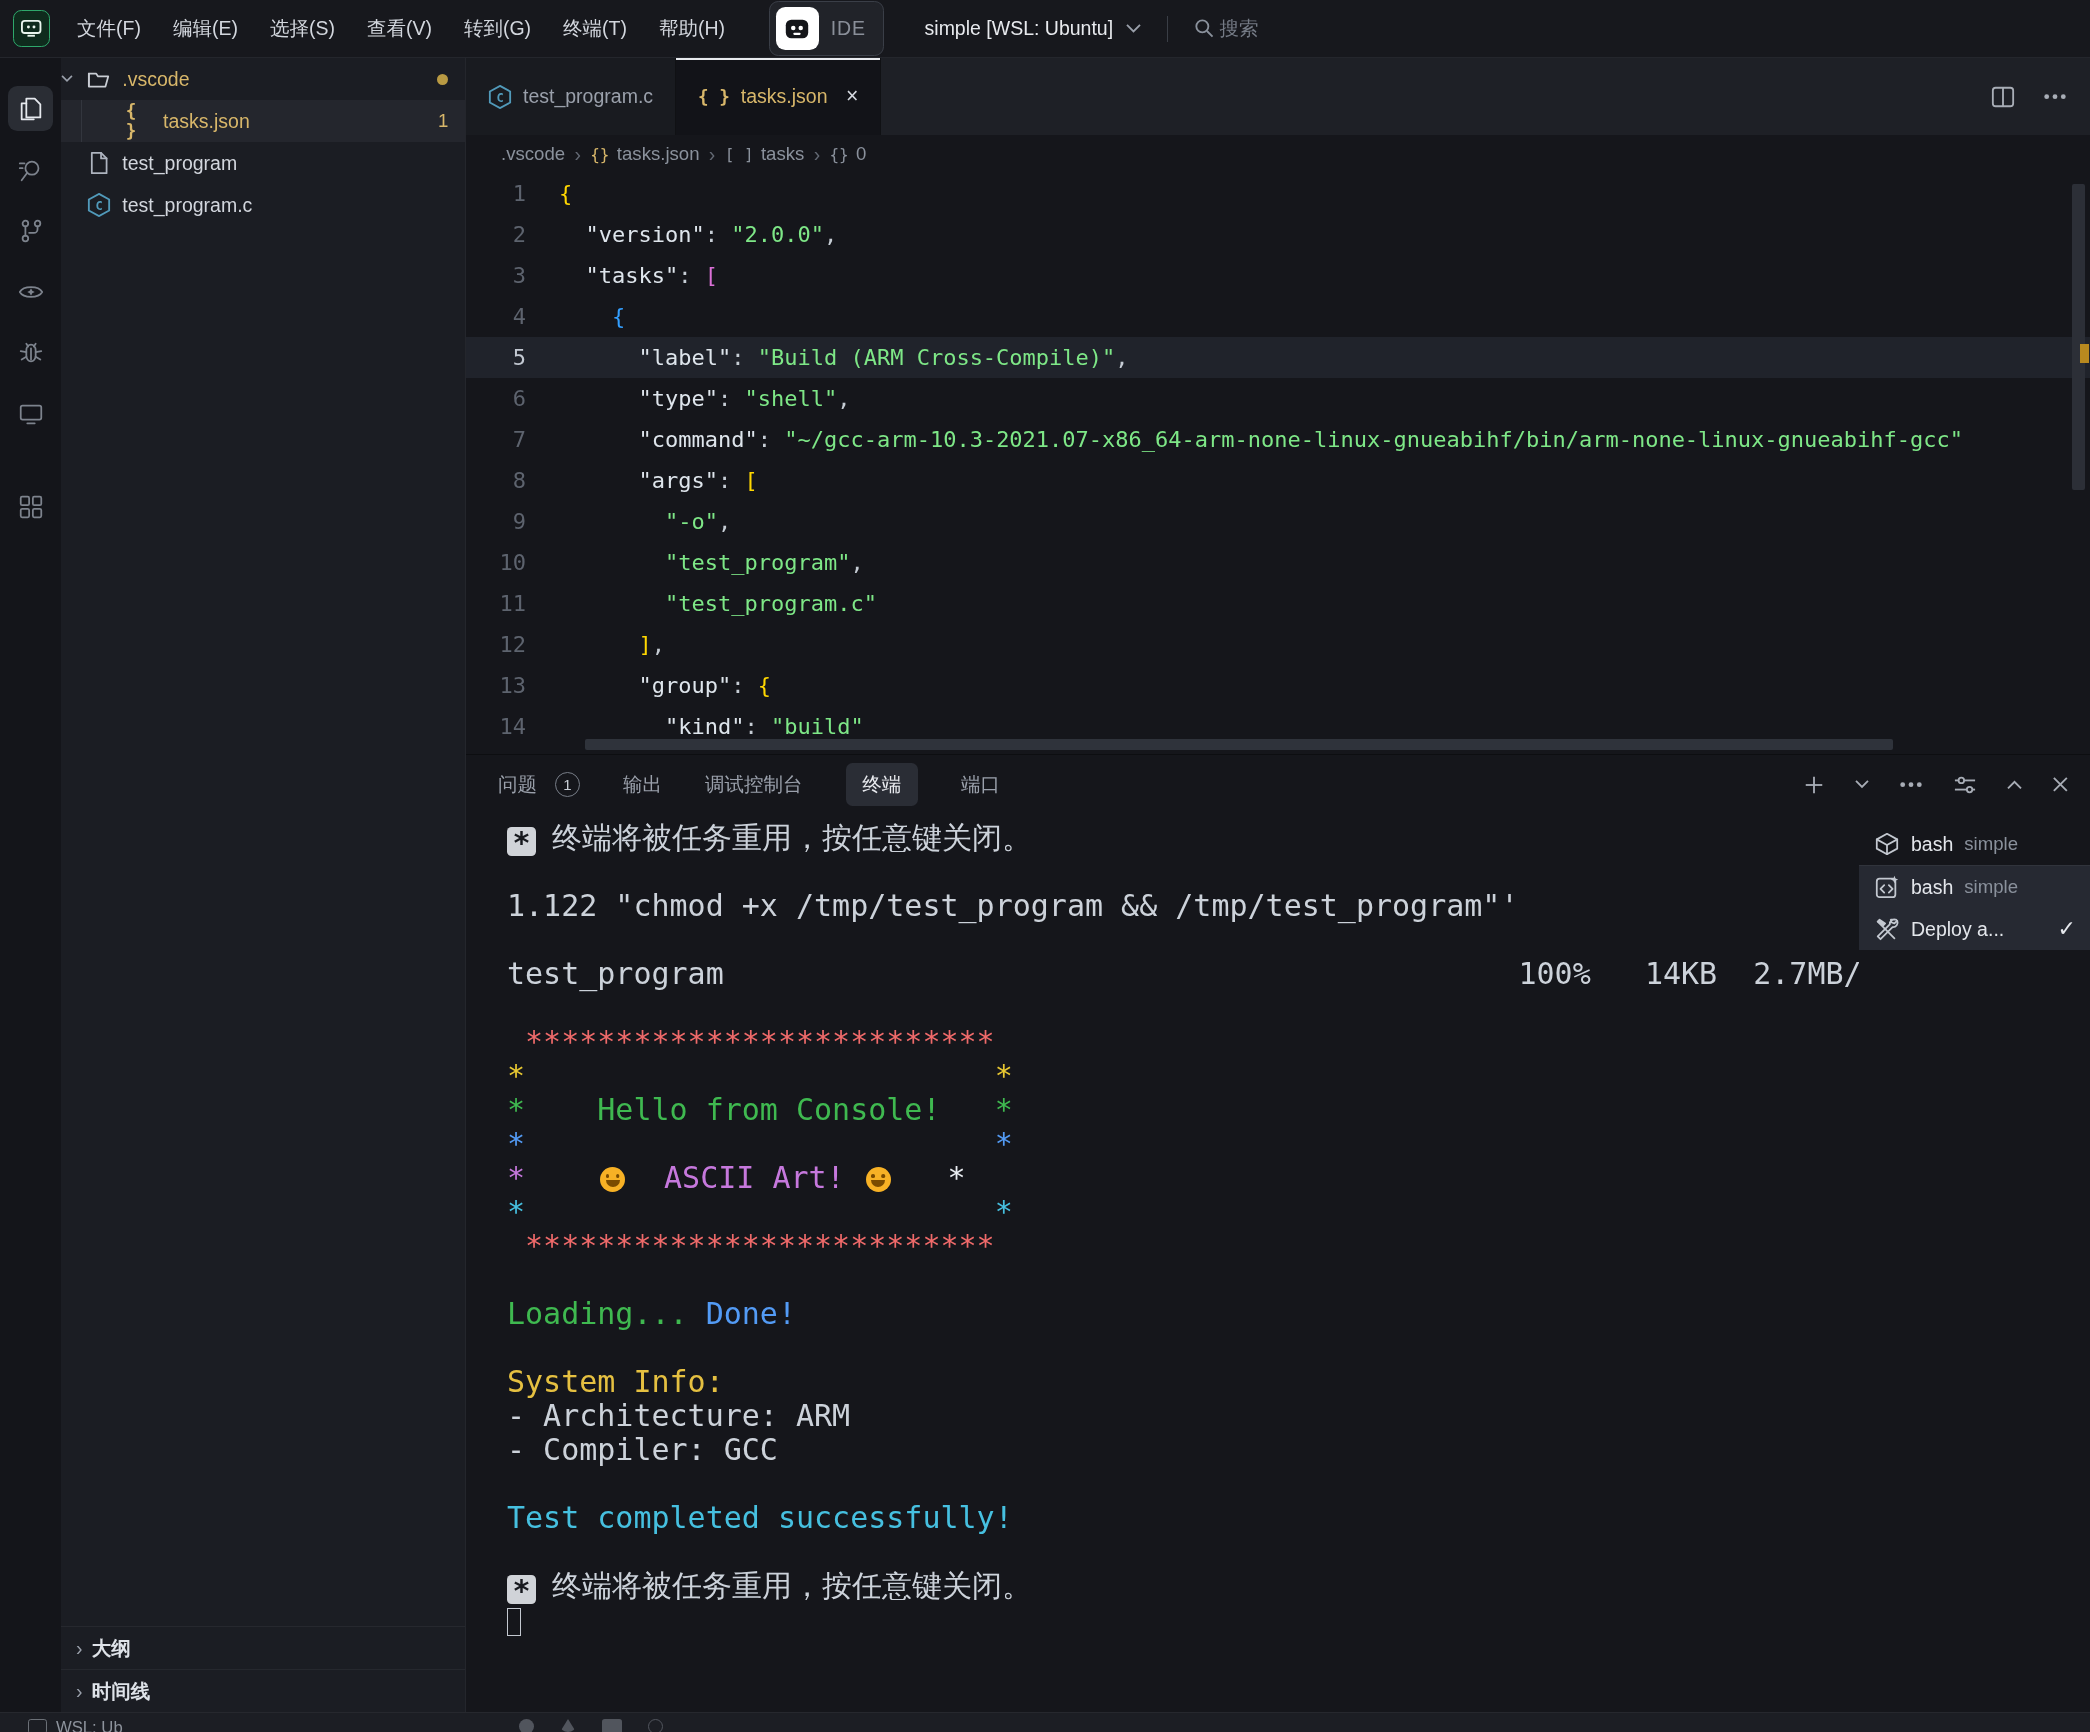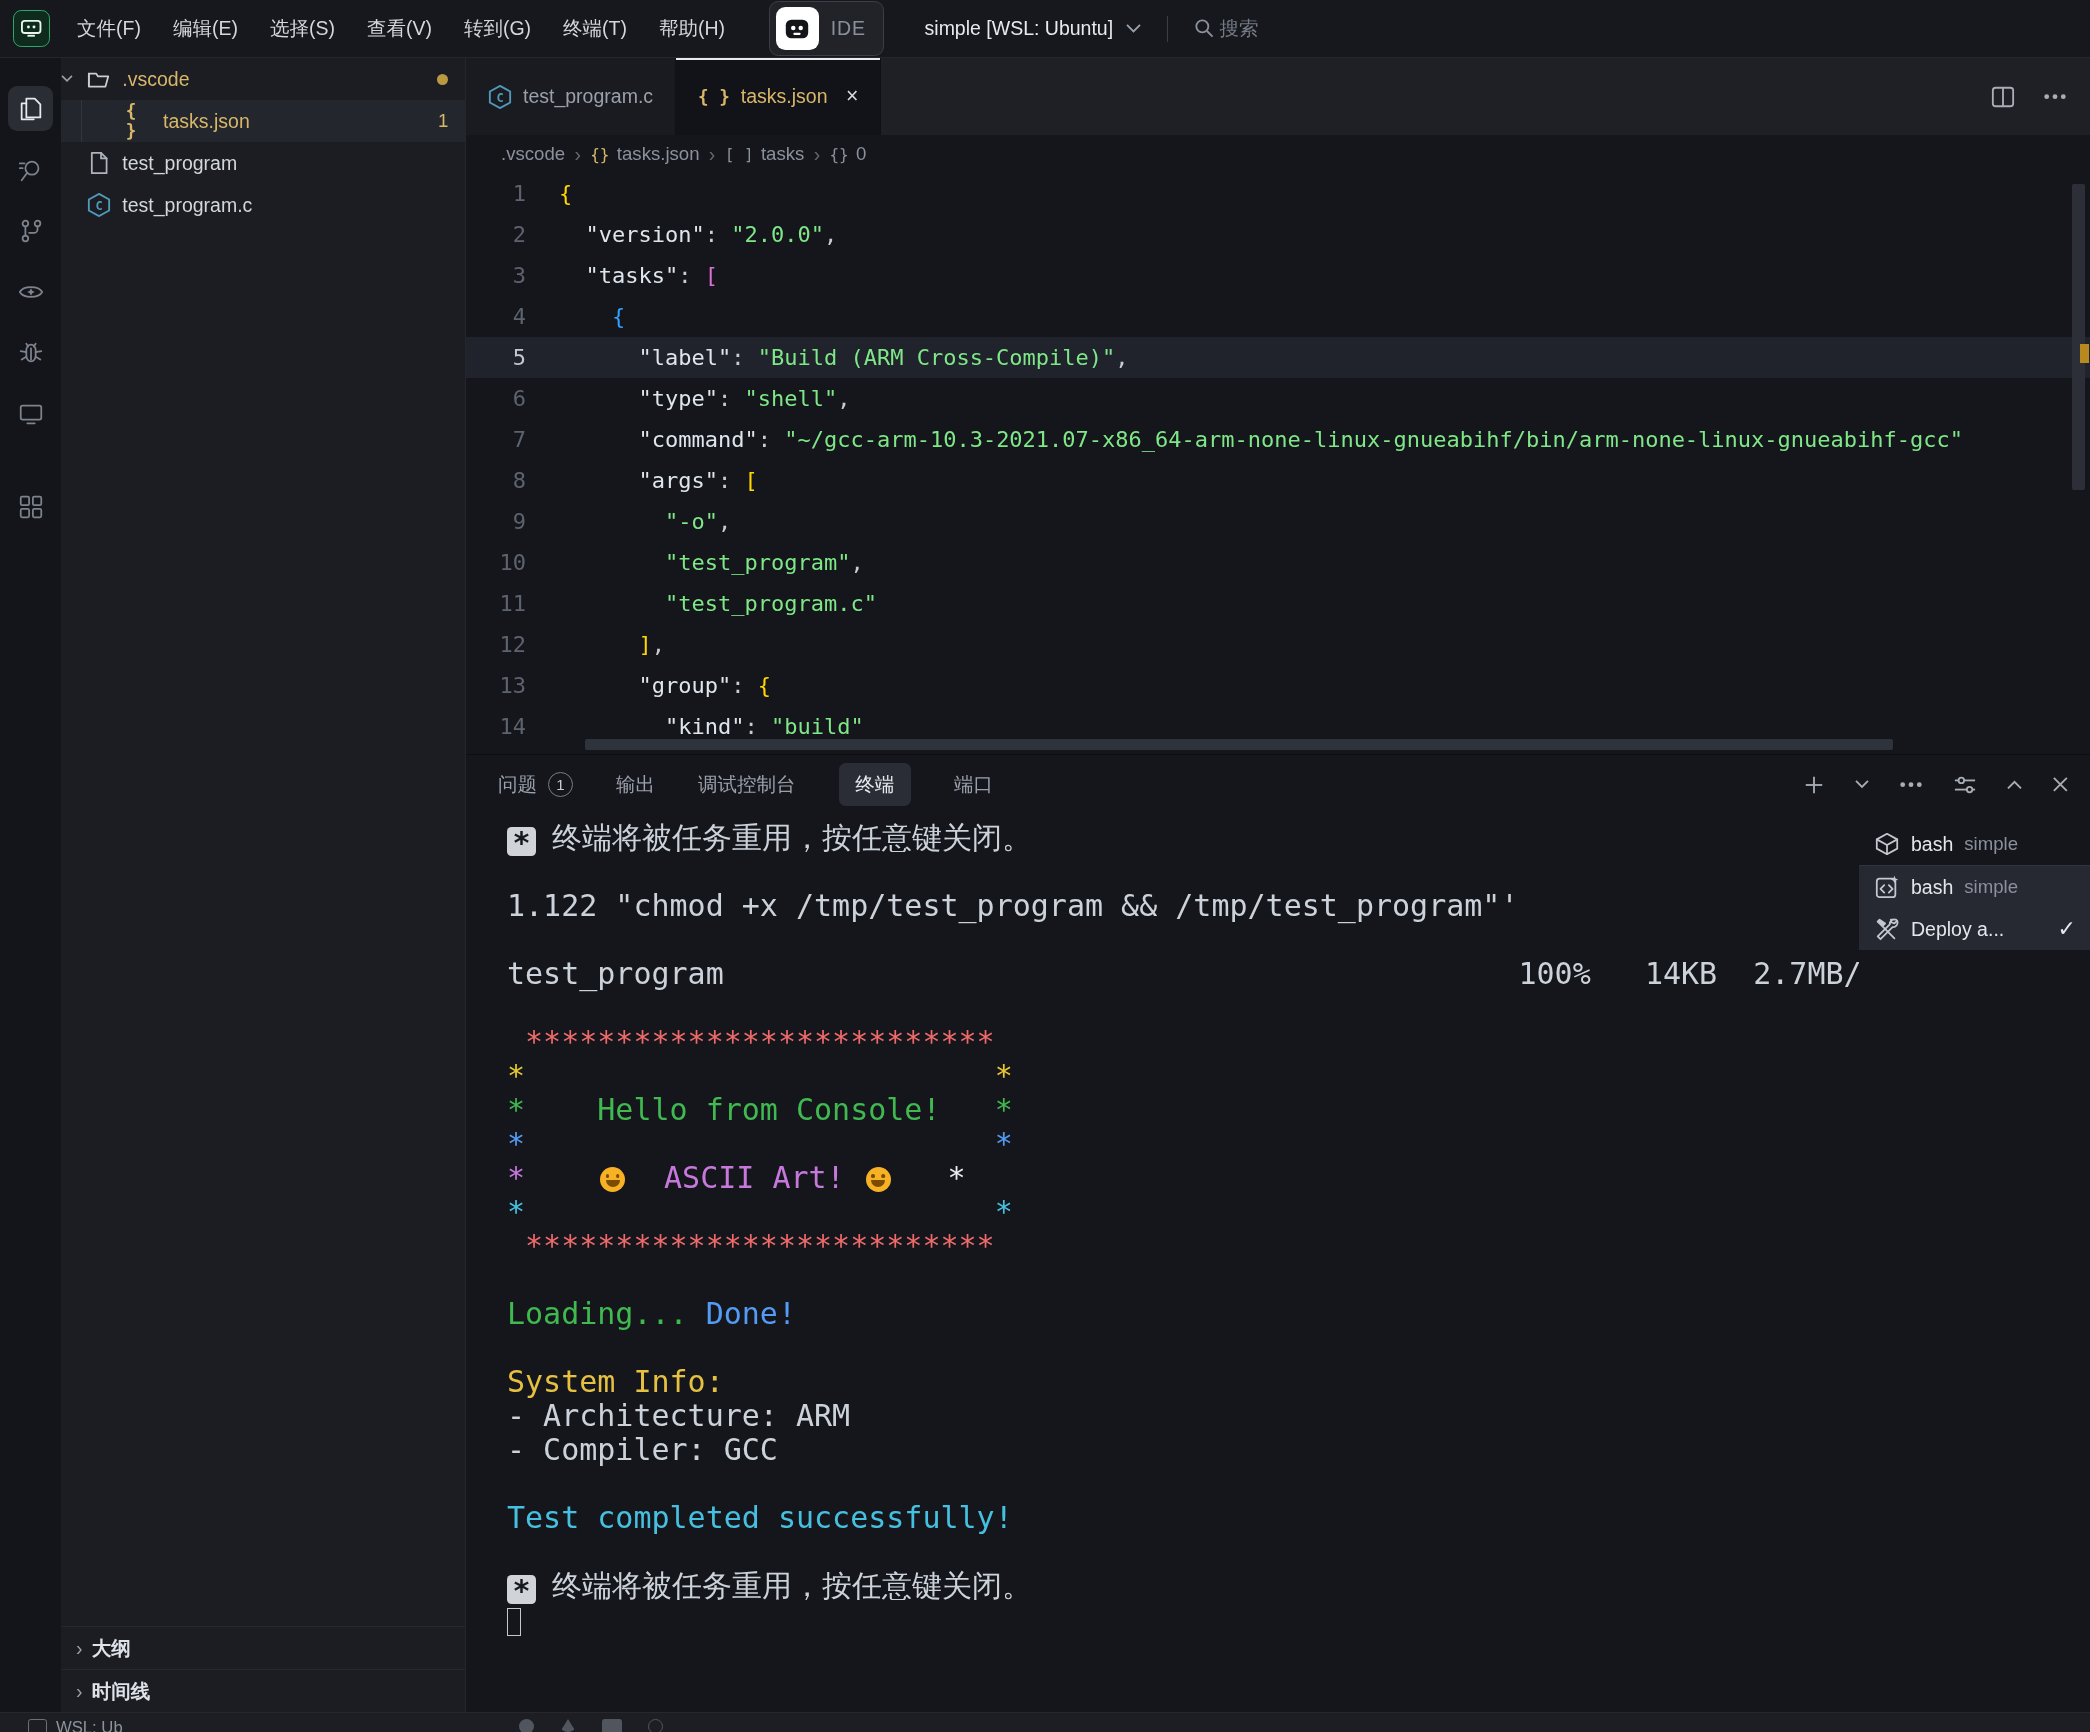--- a/index.html
+++ b/index.html
@@ -73,21 +73,21 @@
   .code-line.hl .gutter { color:#c3c9d2; }
   .cseg.k { color:#dee5ec; } .cseg.p { color:#c6cdd5; } .cseg.s { color:#7ee787; }
   .cseg.cy { color:#ffd700; } .cseg.cm { color:#da70d6; } .cseg.cb { color:#339fff; }
   #vscroll { position:absolute; right:5.6px; top:11px; width:13px; height:306px; background:#2c2f37; border-radius:1.9px; }
   #ruler-mark { position:absolute; right:1.9px; top:171px; width:9.3px; height:18.6px; background:#b8891f; }
   #hscroll { position:absolute; left:119px; bottom:3.7px; height:11px; width:1308px; background:#2f333b; border-radius:1.9px; }
 
   
   #panel { height:958px; border-top:1.9px solid #0d0e11; background:#15161b; display:flex; flex-direction:column; flex:none; }
   #panel-tabs { height:59px; display:flex; align-items:center; padding-left:32px; gap:43px; flex:none; }
-  .ptab { font-size:19.5px; color:#9aa0ab; display:flex; align-items:center; gap:11px; }
+  .ptab { font-size:19.5px; color:#9aa0ab; display:flex; align-items:center; gap:18px; }
   .ptab.active { background:#2a2d35; color:#e8eaee; border-radius:6.5px; padding:8.3px 16.7px; }
   .ptab-badge { width:25px; height:25px; border-radius:50%; border:0.9px solid #777d87; color:#c9ced6; font-size:15px; display:flex; align-items:center; justify-content:center; }
   .panel-actions { margin-left:auto; display:flex; align-items:center; gap:30px; padding-right:22px; color:#a8adb6; }
 
   #panel-body { flex:1; display:flex; min-height:0; }
   #terminal { flex:1; padding:7.4px 0 0 41px; font-family:"DejaVu Sans Mono","Liberation Mono",monospace; font-size:30px; overflow:hidden; }
   .trow { height:34px; line-height:34px; white-space:pre; position:relative; }
   .tseg.w { color:#ccd2da; } .tseg.red { color:#ef6a6a; } .tseg.yel { color:#e8c832; }
   .tseg.grn { color:#3fb950; } .tseg.blu { color:#539bf5; } .tseg.mag { color:#c678dd; }
   .tseg.cyn { color:#46c0e0; } .tseg.wht { color:#e9edf2; } .tseg.yel2 { color:#e5c041; }

